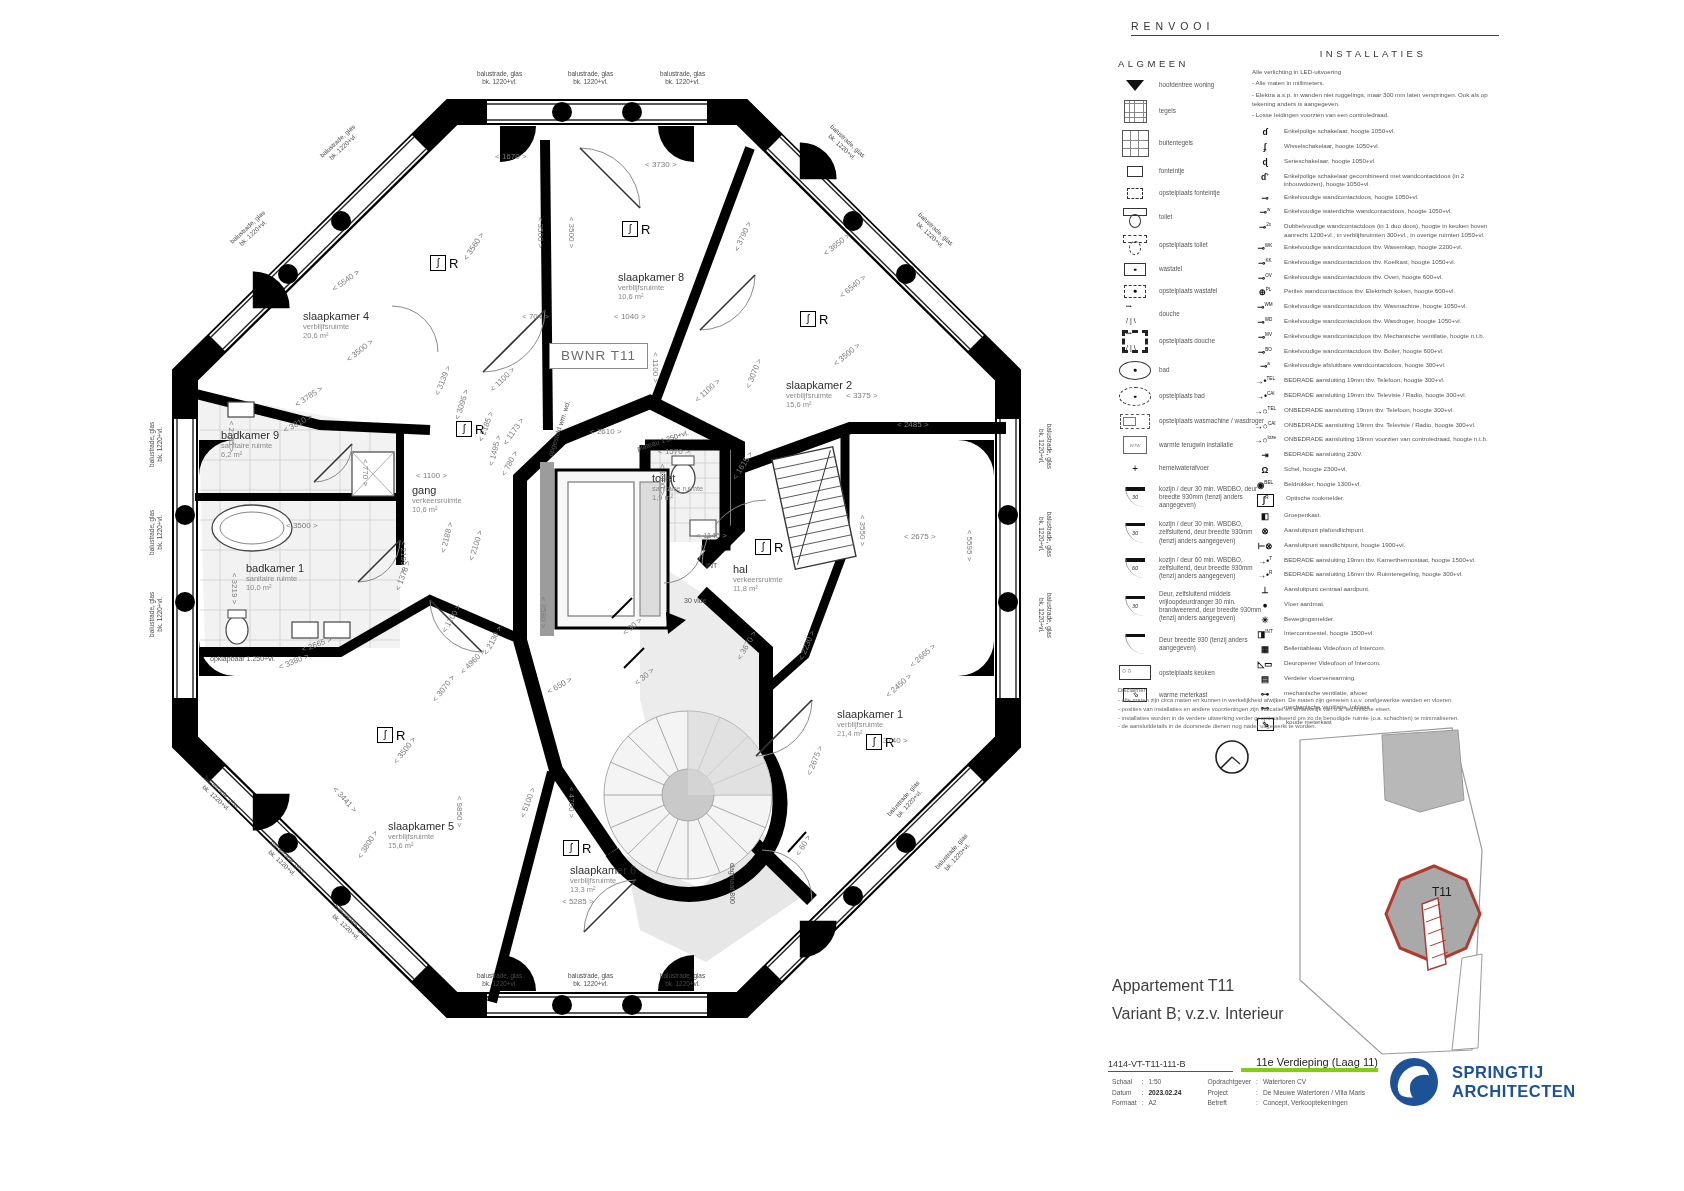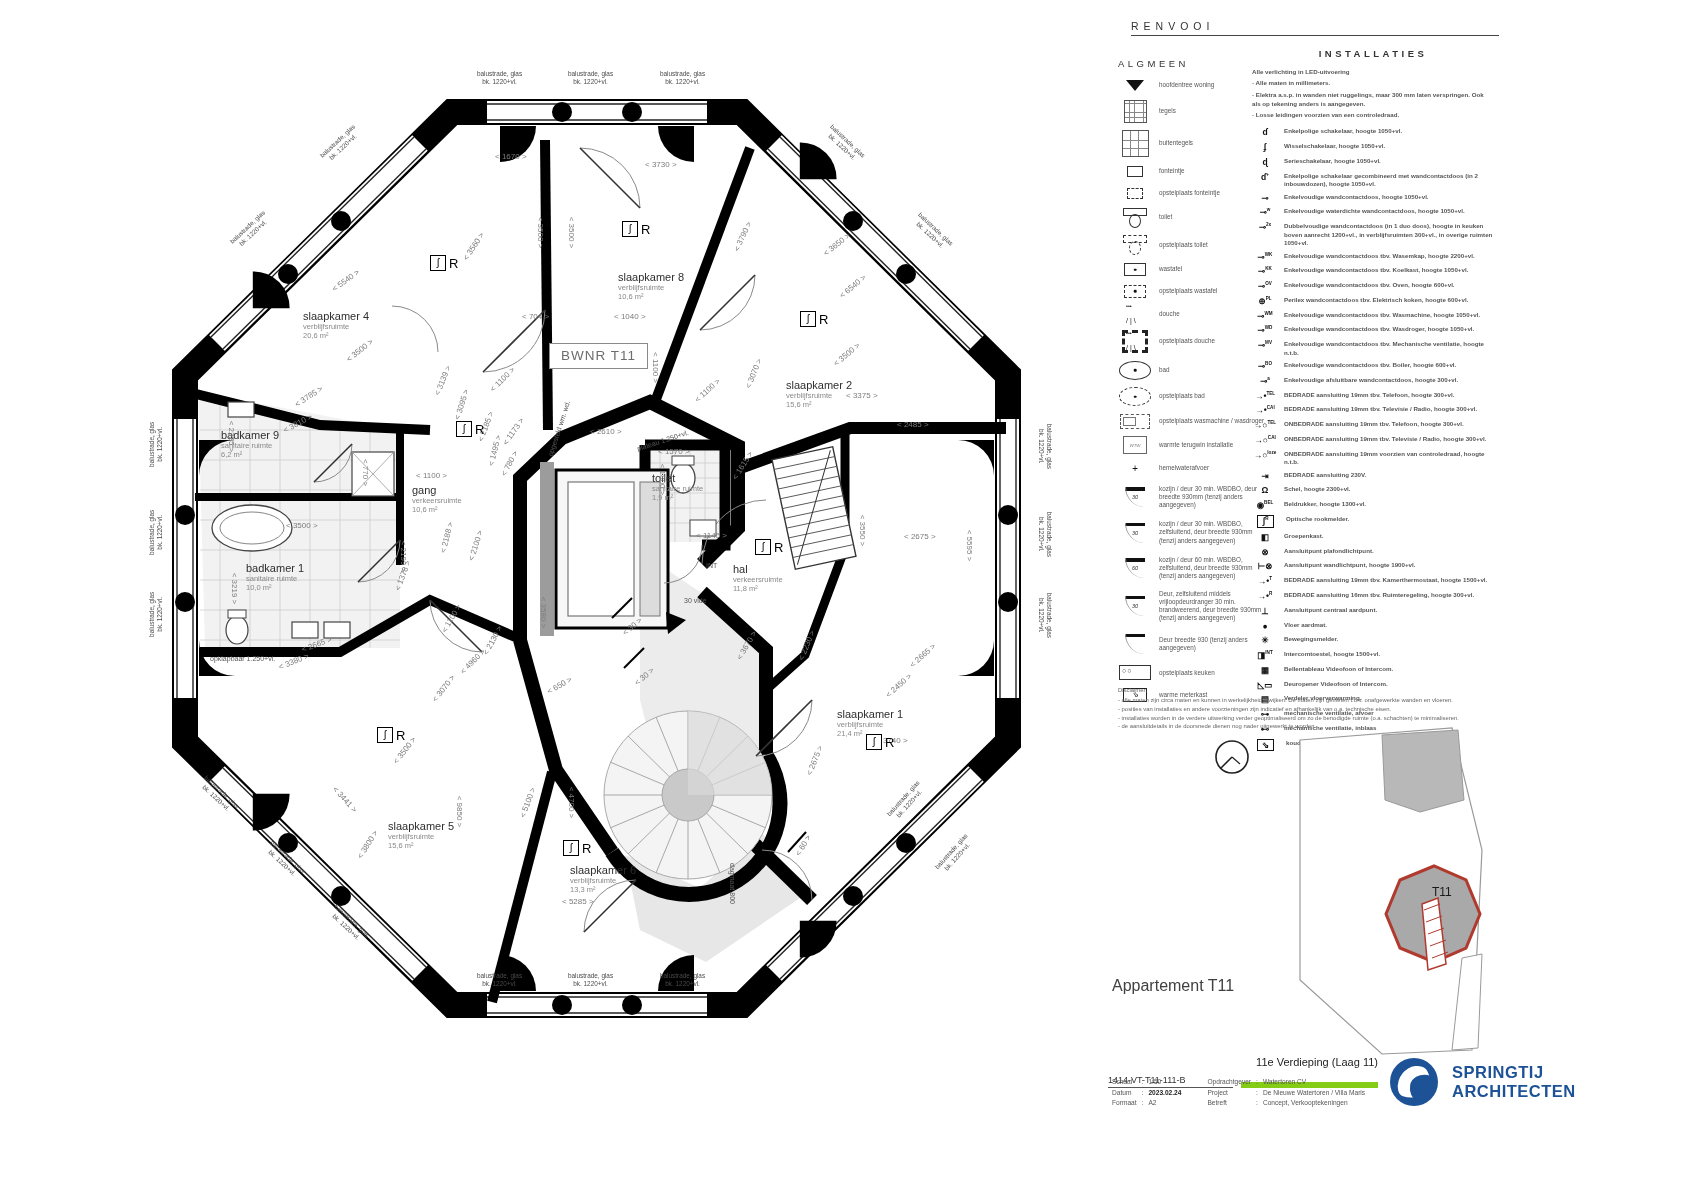--- a/index.html
+++ b/index.html
@@ -22,21 +22,21 @@
   .smoke .sbox{display:inline-block;width:14px;height:14px;border:1.6px solid #000;
                font-size:10px;line-height:13px;text-align:center;color:#000;background:#fff;}
   .smoke .sr{font-size:13px;color:#000;}
   .bwnr{position:absolute;left:549px;top:343px;width:97px;height:24px;border:1px solid #8a8a8a;
         background:#fff;font-size:13.5px;color:#6d6d6d;text-align:center;line-height:24px;letter-spacing:1px;}
   
   .renvooi{position:absolute;left:1131px;top:20px;width:368px;font-size:10.5px;letter-spacing:5px;
            color:#333;border-bottom:1px solid #444;padding-bottom:3px;}
   .col-title{font-size:9.5px;letter-spacing:3.5px;color:#333;margin-bottom:9px;}
   .algemeen{position:absolute;left:1118px;top:58px;width:152px;}
-  .installaties{position:absolute;left:1252px;top:48px;width:242px;font-weight:bold;}
+  .installaties{position:absolute;left:1252px;top:48px;width:242px;}
   .installaties .col-title{text-align:center;}
   .intro{font-size:6.2px;color:#555;line-height:1.45;margin-bottom:7px;}
   .intro div{margin-bottom:2.5px;}
   .li{display:flex;align-items:center;gap:7px;margin-bottom:7.5px;min-height:14px;}
   .li .symc{flex:0 0 34px;display:flex;justify-content:center;align-items:center;}
   .li .lbl{flex:1;font-size:6.3px;color:#555;line-height:1.3;}
   .ii{display:flex;gap:6px;margin-bottom:4.2px;align-items:flex-start;}
   .ii .sy{flex:0 0 26px;text-align:center;font-size:8.5px;line-height:1.15;color:#111;}
   .ii .sy .tg{font-size:4.6px;vertical-align:super;color:#111;}
   .ii.boxedsym .sy{border:1px solid #111;width:15px;flex:0 0 15px;margin-left:5px;margin-right:6px;}
@@ -75,21 +75,21 @@
                  border-bottom-left-radius:100% 100%;}
   .s-door .dg{position:absolute;left:7px;top:7px;font-size:5.5px;color:#333;}
   .s-keuken{width:30px;height:13px;border:1px solid #333;position:relative;}
   .s-keuken::after{content:"\25CB\25CB";position:absolute;left:2px;top:1px;font-size:7px;color:#333;letter-spacing:1px;}
   .s-meter{width:22px;height:12px;border:1.2px solid #222;font-size:8px;line-height:11px;text-align:center;color:#111;}
   
   .tb-title{position:absolute;left:1112px;top:972px;font-size:16px;color:#404040;line-height:1.75;}
   .docrow{position:absolute;left:1108px;top:1056px;width:270px;display:flex;justify-content:space-between;
           align-items:flex-end;border-bottom:0;}
   .docnum{font-size:9px;color:#333;border-bottom:1px solid #555;padding-bottom:2px;flex:0 0 125px;}
-  .floorlbl{font-size:11px;color:#222;border-bottom:6px solid #84cc16;padding-bottom:14px;text-align:right;flex:1;margin-left:8px;}
+  .floorlbl{font-size:11px;color:#222;border-bottom:4px solid #84cc16;padding-bottom:0;text-align:right;flex:1;margin-left:8px;}
   .fields{position:absolute;left:1112px;top:1078px;display:flex;gap:26px;font-size:6.6px;color:#555;}
   .fgroup{display:grid;grid-template-columns:auto auto auto;column-gap:5px;row-gap:3.5px;}
   .fgroup .fv.bold{font-weight:bold;color:#222;}
   .logo{position:absolute;left:1390px;top:1058px;display:flex;align-items:center;gap:14px;}
   .logo .lc{width:48px;height:48px;border-radius:50%;background:#1d5296;position:relative;overflow:hidden;}
   .logo .lc::after{content:"";position:absolute;left:9px;top:7px;width:30px;height:34px;background:#fff;
                    border-radius:60% 40% 70% 30% / 60% 50% 50% 40%;transform:rotate(18deg);}
   .logo .lc::before{content:"";position:absolute;left:20px;top:16px;width:22px;height:26px;background:#1d5296;
                     border-radius:70% 30% 60% 40% / 50% 60% 40% 50%;z-index:2;transform:rotate(10deg);}
   .logo .lt{font-size:16.5px;font-weight:bold;color:#1d5296;line-height:1.15;letter-spacing:0.5px;}
@@ -925,20 +925,21 @@
         <line x1="228" y1="216" x2="244" y2="210"></line>
           <line x1="230" y1="228" x2="246" y2="222"></line>
         <line x1="232" y1="240" x2="248" y2="234"></line>
       </g>
       <text x="232" y="178" font-size="12" fill="#1a1a1a" font-family="Liberation Sans, sans-serif">T11</text>
     </g>
   </svg>
 
   <div class="tb-title">
     <div>Appartement T11</div>
+    <div>Variant B; v.z.v. Interieur</div>
   </div>
 
   <div class="docrow">
     <span class="docnum">1414-VT-T11-111-B</span>
     <span class="floorlbl">11e Verdieping (Laag 11)</span>
   </div>
 
   <div class="fields">
     <div class="fgroup">
 

